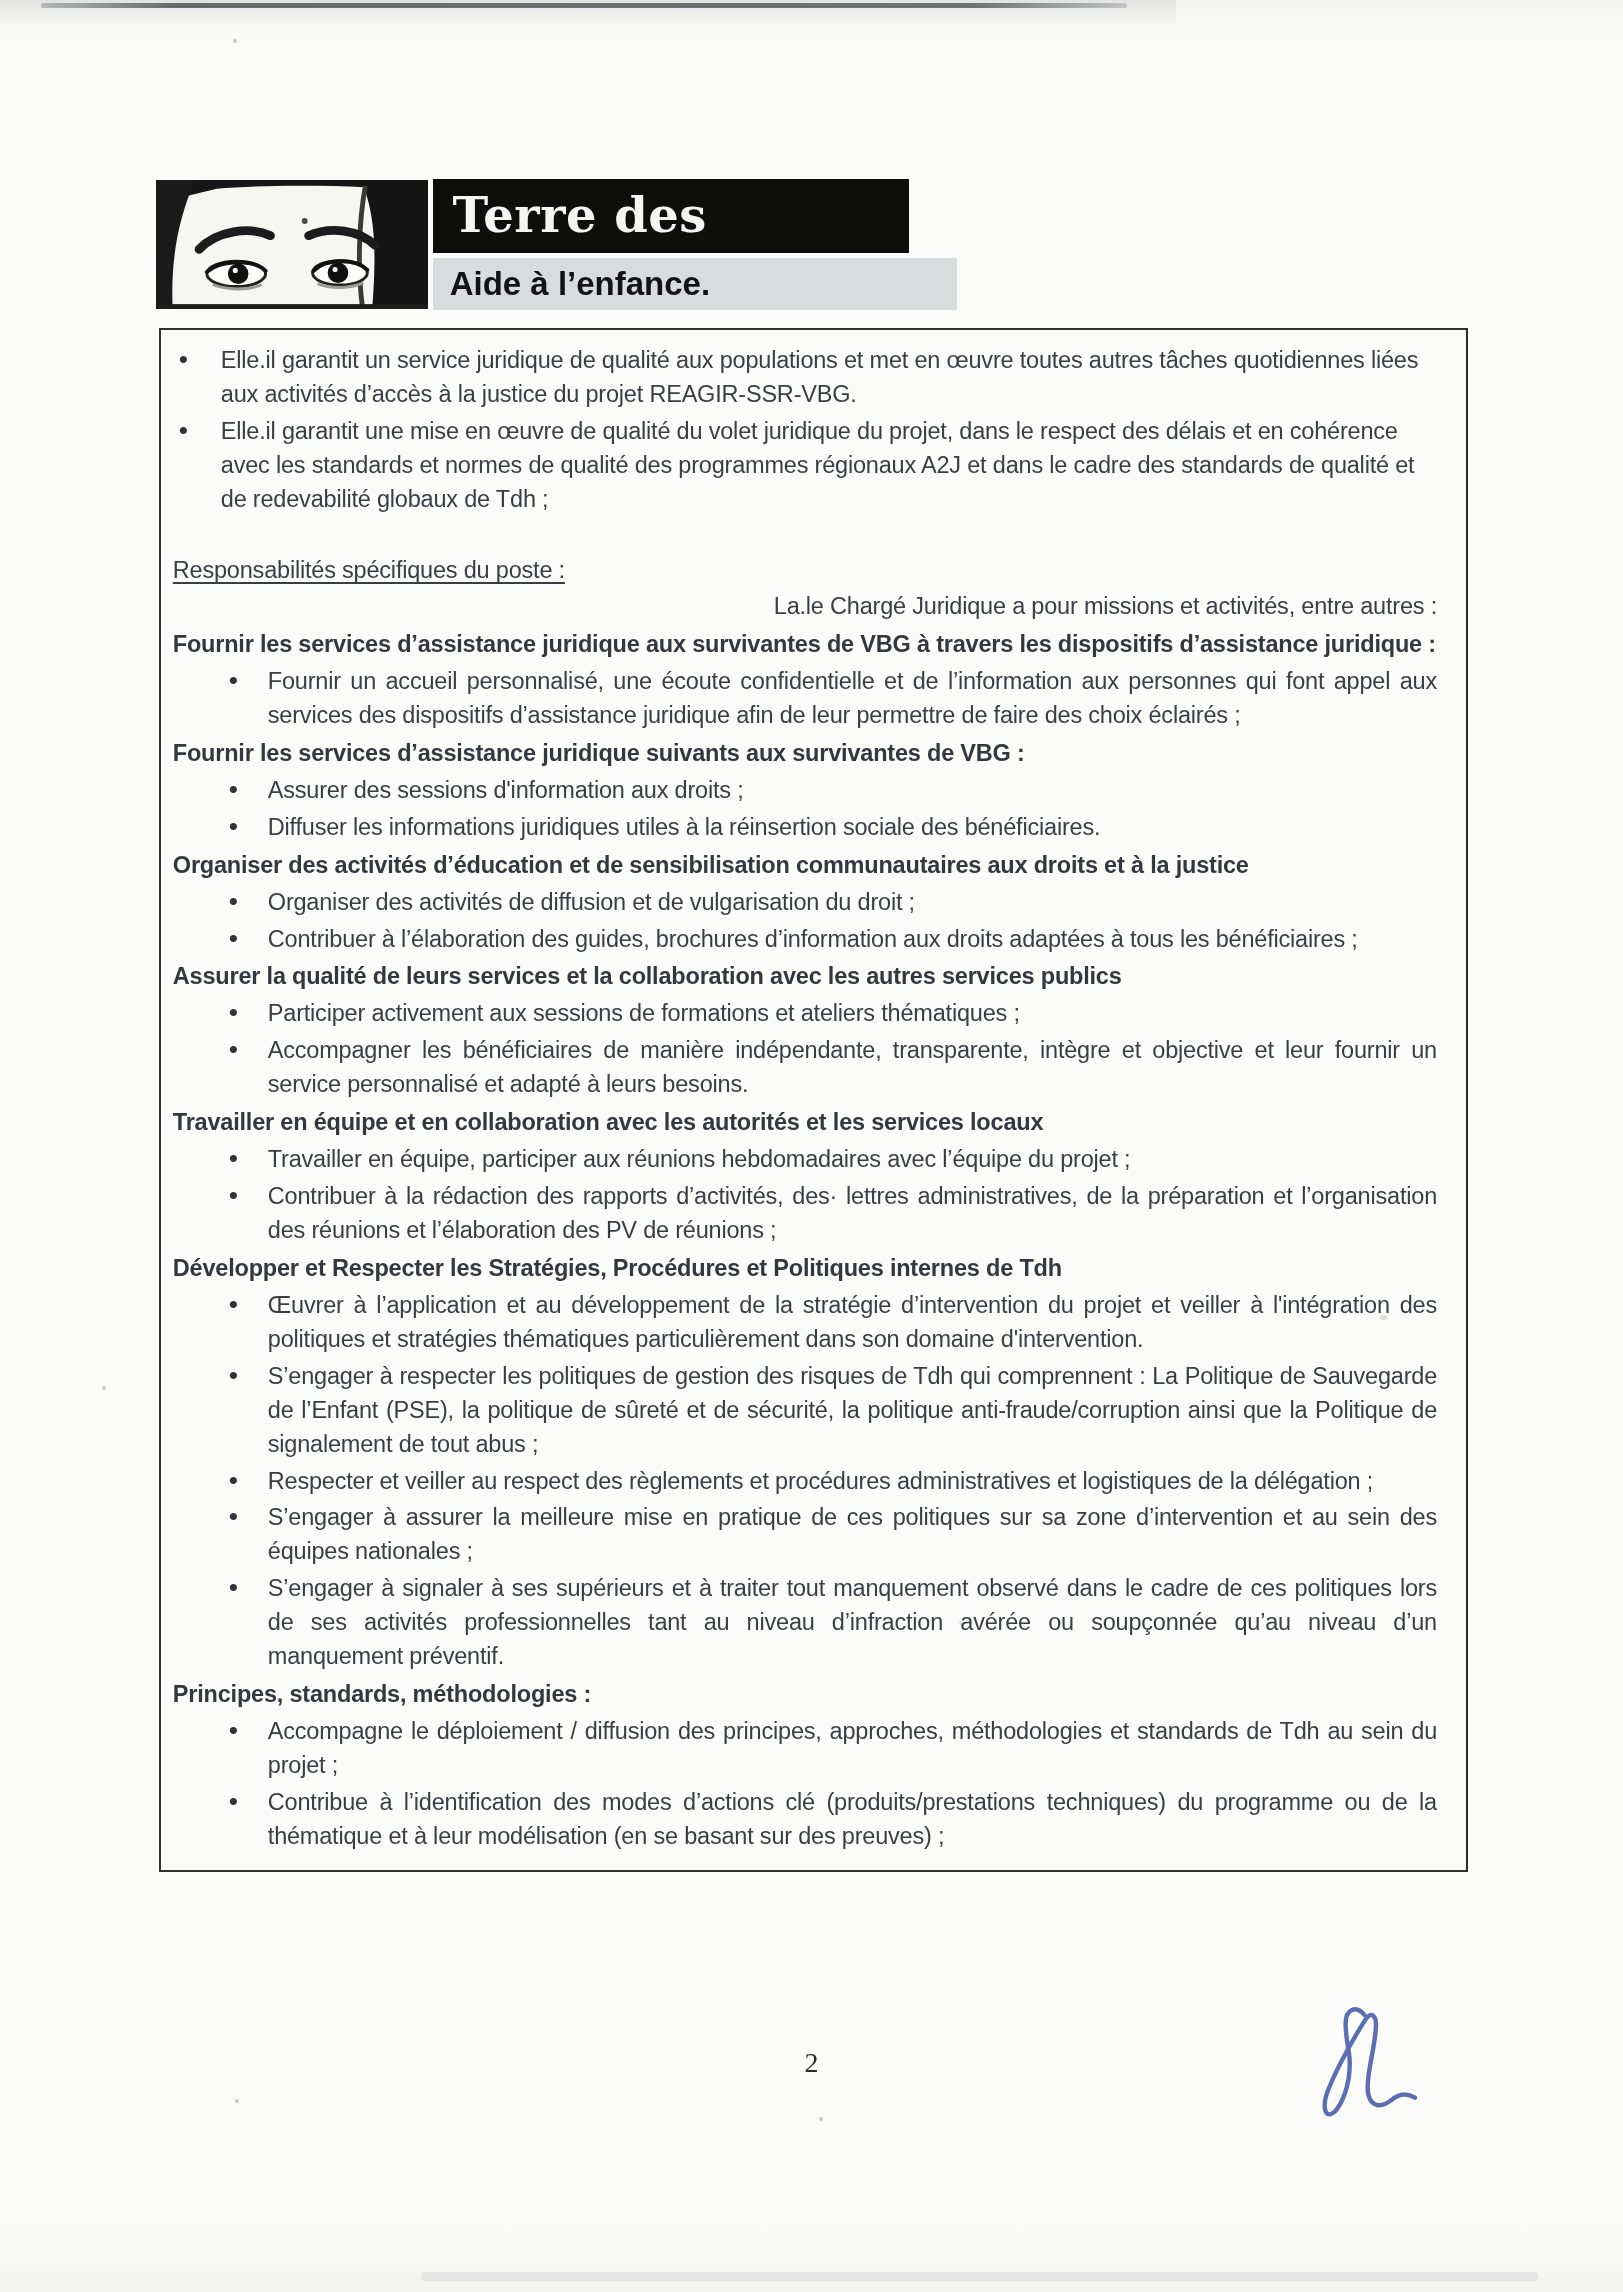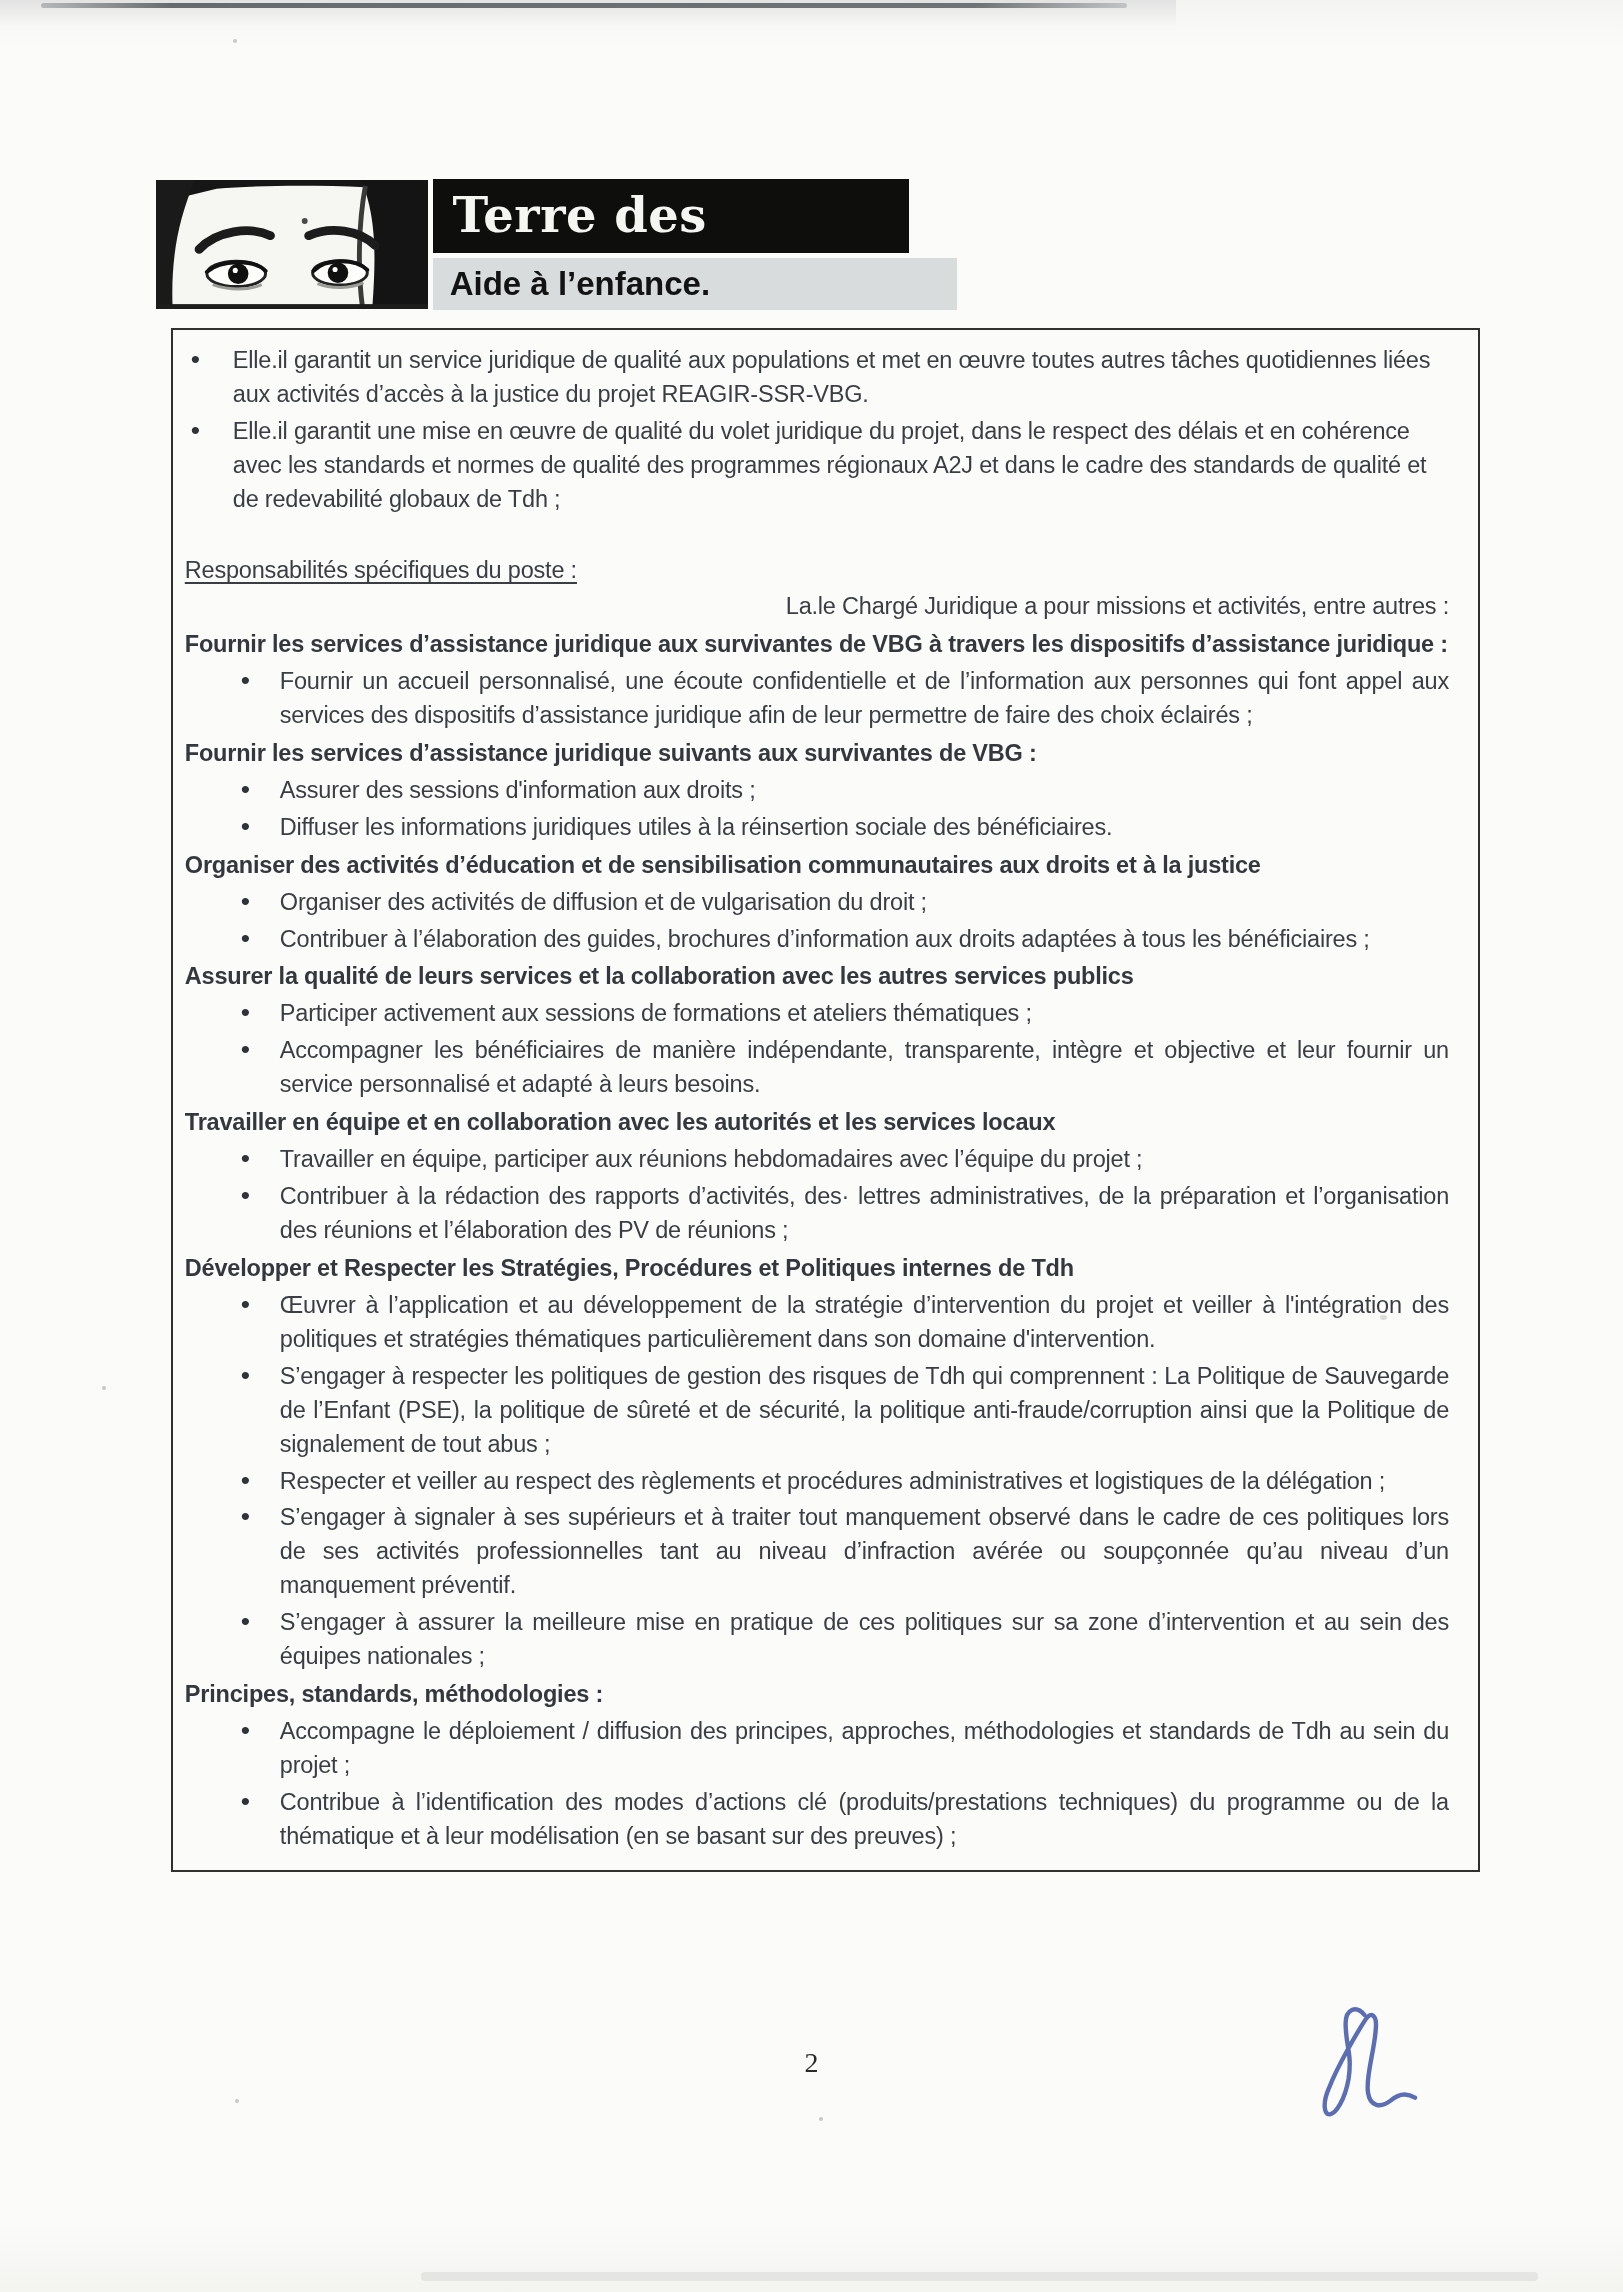--- a/index.html
+++ b/index.html
@@ -23,21 +23,21 @@
   .banner { position:absolute; left:433px; top:179px; width:476px; height:74px; box-sizing:border-box;
     background:#0e0e0d; color:#f5f5f1; font-family:"DejaVu Serif", serif; font-weight:700;
     font-size:48px; line-height:73px; padding-left:19.6px; letter-spacing:0.5px; }
   .tagline { position:absolute; left:433px; top:258px; width:524px; height:52px; box-sizing:border-box;
     background:#d8dcdc; color:#131313; font-weight:700; font-size:33px; line-height:51px; padding-left:16.7px; }
 
   
   .box { position:absolute; left:159px; top:328px; width:1309px; box-sizing:border-box;
     border:2px solid #30302e; border-bottom-width:2.9px;
     padding:9.8px 29px 13.7px 11.8px;
-    font-size:23.5px; line-height:34px; letter-spacing:-0.2px; color:#3a3e44;margin-left:12px; }
+    font-size:23.5px; line-height:34px; letter-spacing:-0.2px; color:#3a3e44; }
   .li1 { position:relative; padding-left:48px; margin:2.9px 0; }
   .li1::before { content:"•"; position:absolute; left:5.9px; top:-1px; font-size:26.5px; color:#2f3338; }
   .li2 { position:relative; padding-left:95px; margin:2.9px 0; text-align:justify; text-align-last:left; }
   .li2::before { content:"•"; position:absolute; left:56px; top:-1px; font-size:26.5px; color:#2f3338; }
   .hb { font-weight:700; color:#34383e; margin:3.9px 0 2px; }
   .fit { display:inline-block; white-space:nowrap; transform-origin:0 60%; }
   .hu { text-decoration:underline; text-underline-offset:3.9px; margin:2px 0; }
   .para { margin:2px 0;text-align:right; }
   .spacer { height:33px; }
 
@@ -105,22 +105,22 @@
     <div class="hb"><span class="fit">Assurer la qualité de leurs services et la collaboration avec les autres services publics</span></div>
     <div class="li2">Participer activement aux sessions de formations et ateliers thématiques ;</div>
     <div class="li2">Accompagner les bénéficiaires de manière indépendante, transparente, intègre et objective et leur fournir un service personnalisé et adapté à leurs besoins.</div>
     <div class="hb"><span class="fit">Travailler en équipe et en collaboration avec les autorités et les services locaux</span></div>
     <div class="li2">Travailler en équipe, participer aux réunions hebdomadaires avec l’équipe du projet ;</div>
     <div class="li2">Contribuer à la rédaction des rapports d’activités, des· lettres administratives, de la préparation et l’organisation des réunions et l’élaboration des PV de réunions ;</div>
     <div class="hb"><span class="fit">Développer et Respecter les Stratégies, Procédures et Politiques internes de Tdh</span></div>
     <div class="li2">Œuvrer à l’application et au développement de la stratégie d’intervention du projet et veiller à l'intégration des politiques et stratégies thématiques particulièrement dans son domaine d'intervention.</div>
     <div class="li2">S’engager à respecter les politiques de gestion des risques de Tdh qui comprennent : La Politique de Sauvegarde de l’Enfant (PSE), la politique de sûreté et de sécurité, la politique anti-fraude/corruption ainsi que la Politique de signalement de tout abus ;</div>
     <div class="li2">Respecter et veiller au respect des règlements et procédures administratives et logistiques de la délégation ;</div>
+    <div class="li2">S’engager à assurer la meilleure mise en pratique de ces politiques sur sa zone d’intervention et au sein des équipes nationales ;</div>
     <div class="li2">S’engager à signaler à ses supérieurs et à traiter tout manquement observé dans le cadre de ces politiques lors de ses activités professionnelles tant au niveau d’infraction avérée ou soupçonnée qu’au niveau d’un manquement préventif.</div>
-    <div class="li2">S’engager à assurer la meilleure mise en pratique de ces politiques sur sa zone d’intervention et au sein des équipes nationales ;</div>
     <div class="hb"><span class="fit">Principes, standards, méthodologies :</span></div>
     <div class="li2">Accompagne le déploiement / diffusion des principes, approches, méthodologies et standards de Tdh au sein du projet ;</div>
     <div class="li2">Contribue à l’identification des modes d’actions clé (produits/prestations techniques) du programme ou de la thématique et à leur modélisation (en se basant sur des preuves) ;</div>
   </div>
 
   <div class="pagenum">2</div>
 
   <svg class="sig" viewBox="0 0 106 128">
     <path d="M46 12 C 38 2, 27 6, 27 21 C 27 44, 34 52, 30 78 C 26 100, 17 113, 11 114 C 5 115, 3 103, 10 87 C 19 64, 40 28, 48 16 C 53 9, 59 12, 58 25 C 57 48, 47 76, 50 92 C 52 106, 63 108, 73 100 C 81 93, 90 92, 98 97" fill="none" stroke="#4d62ae" stroke-width="4.5" stroke-linecap="round" opacity="0.92"></path>
   </svg>

